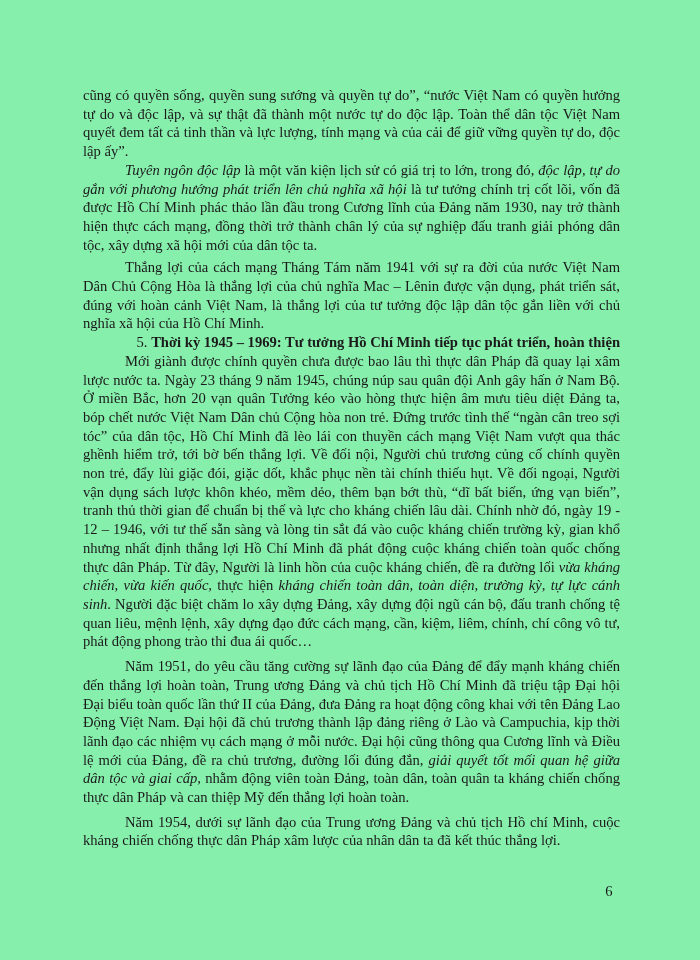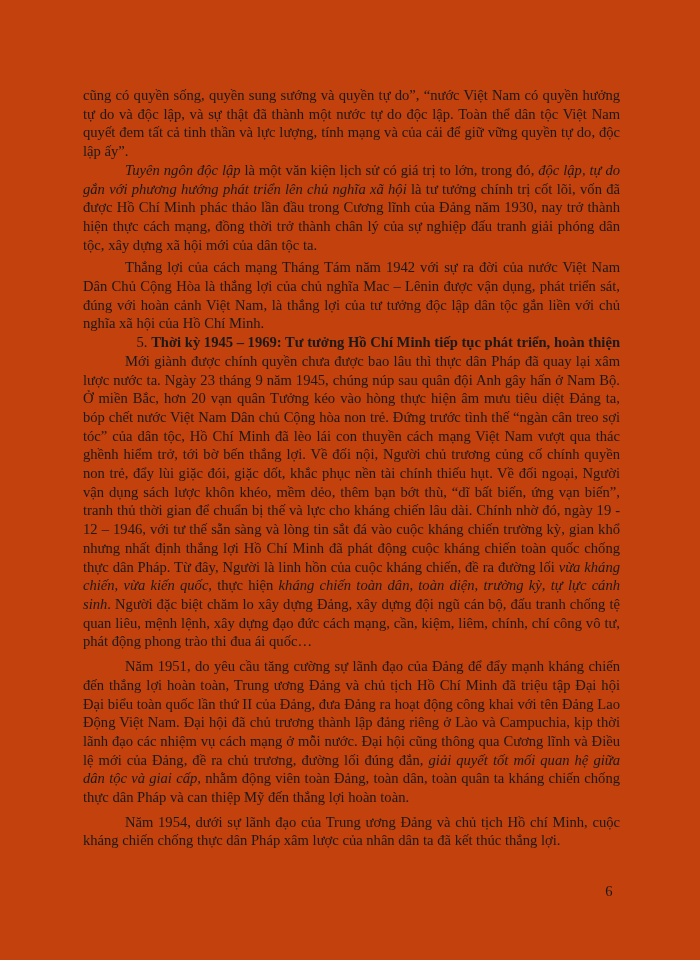--- a/index.html
+++ b/index.html
@@ -11,21 +11,21 @@
     width: 700px;
     height: 960px;
     position: relative;
     overflow: hidden;
   }
   .page {
     position: absolute;
     left: 0; top: 0;
     width: 700px;
     height: 960px;
-    background: #c2410c;
+    background: #86efac;
   }
   .text-block {
     position: absolute;
     left: 83px;
     top: 86px;
     width: 537px;
     font-family: "Liberation Serif", "DejaVu Serif", serif;
     font-size: 14.6px;
     line-height: 18.7px;
     color: #1a1a1a;
@@ -73,21 +73,21 @@
 
     <p>
       <span>cũng có quyền sống, quyền sung sướng và quyền tự do”, “nước Việt Nam có quyền hưởng tự do và độc lập, và sự thật đã thành một nước tự do độc lập. Toàn thể dân tộc Việt Nam quyết đem tất cả tinh thần và lực lượng, tính mạng và của cải để giữ vững quyền tự do, độc lập ấy”.</span>
     </p>
 
     <p class="indent">
       <em>Tuyên ngôn độc lập</em><span> là một văn kiện lịch sử có giá trị to lớn, trong đó, </span><em>độc lập, tự do gắn với phương hướng phát triển lên chủ nghĩa xã hội</em><span>  là tư tưởng chính trị cốt lõi, vốn đã được Hồ Chí Minh phác thảo lần đầu trong Cương lĩnh của Đảng năm 1930, nay trở thành hiện thực cách mạng, đồng thời trở thành chân lý của sự nghiệp đấu tranh giải phóng dân tộc, xây dựng xã hội mới của dân tộc ta.</span>
     </p>
 
     <p class="indent gap">
-      <span>Thắng lợi của cách mạng Tháng Tám năm 1942 với sự ra đời của nước Việt Nam Dân Chủ Cộng Hòa là thắng lợi của chủ nghĩa Mac – Lênin được vận dụng, phát triển sát, đúng với hoàn cảnh Việt Nam, là thắng lợi của tư tưởng độc lập dân tộc gắn liền với chủ nghĩa xã hội của Hồ Chí Minh.</span>
+      <span>Thắng lợi của cách mạng Tháng Tám năm 1941 với sự ra đời của nước Việt Nam Dân Chủ Cộng Hòa là thắng lợi của chủ nghĩa Mac – Lênin được vận dụng, phát triển sát, đúng với hoàn cảnh Việt Nam, là thắng lợi của tư tưởng độc lập dân tộc gắn liền với chủ nghĩa xã hội của Hồ Chí Minh.</span>
     </p>
 
     <p class="heading">
       <span class="num">5. </span><span class="title">Thời kỳ 1945 – 1969: Tư tưởng Hồ Chí Minh tiếp tục phát triển, hoàn thiện</span>
     </p>
 
     <p class="indent">
       <span>Mới giành được chính quyền chưa được bao lâu thì thực dân Pháp đã quay lại xâm lược nước ta. Ngày 23 tháng 9 năm 1945, chúng núp sau quân đội Anh gây hấn ở Nam Bộ. Ở miền Bắc, hơn 20 vạn quân Tưởng kéo vào hòng thực hiện âm mưu tiêu diệt Đảng ta, bóp chết nước Việt Nam Dân chủ Cộng hòa non trẻ. Đứng trước tình thế “ngàn cân treo sợi tóc” của dân tộc, Hồ Chí Minh đã lèo lái con thuyền cách mạng Việt Nam vượt qua thác ghềnh hiểm trở, tới bờ bến thắng lợi. Về đối nội, Người chủ trương củng cố chính quyền non trẻ, đẩy lùi giặc đói, giặc dốt, khắc phục nền tài chính thiếu hụt. Về đối ngoại, Người vận dụng sách lược khôn khéo, mềm dẻo, thêm bạn bớt thù, “dĩ bất biến, ứng vạn biến”, tranh thủ thời gian để chuẩn bị thế và lực cho kháng chiến lâu dài. Chính nhờ đó, ngày 19 - 12 – 1946, với tư thế sẵn sàng và lòng tin sắt đá vào cuộc kháng chiến trường kỳ, gian khổ nhưng nhất định thắng lợi Hồ Chí Minh đã phát động cuộc kháng chiến toàn quốc chống thực dân Pháp. Từ đây, Người là linh hồn của cuộc kháng chiến, đề ra đường lối </span><em>vừa kháng chiến, vừa kiến quốc,</em><span> thực hiện </span><em>kháng chiến toàn dân, toàn diện, trường kỳ, tự lực cánh sinh</em><span>. Người đặc biệt chăm lo xây dựng Đảng, xây dựng đội ngũ cán bộ, đấu tranh chống tệ quan liêu, mệnh lệnh, xây dựng đạo đức cách mạng, cần, kiệm, liêm, chính, chí công vô tư, phát động phong trào thi đua ái quốc…</span>
     </p>
 

